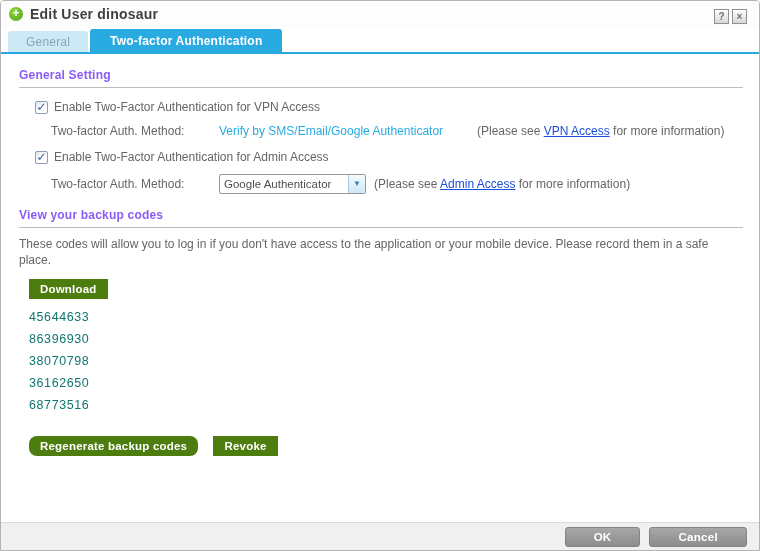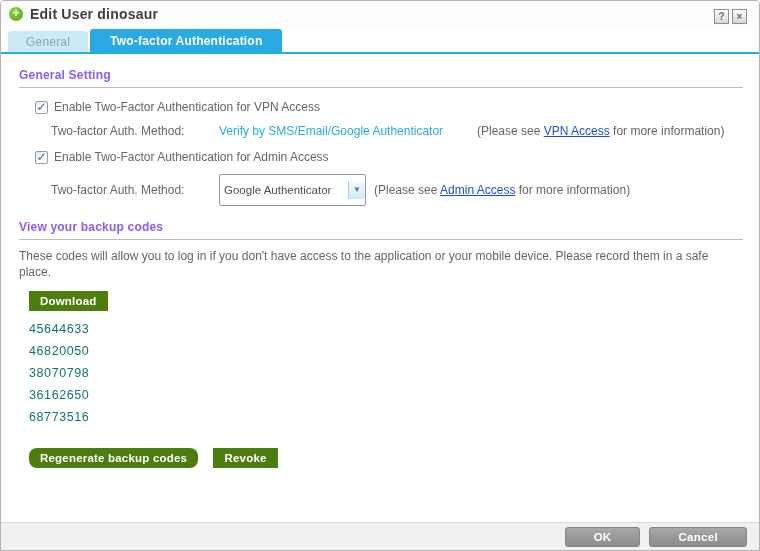--- a/index.html
+++ b/index.html
@@ -75,21 +75,21 @@
     color: #2f5fa6; font-size: 12px; font-weight: bold;
     line-height: 11px; text-align: center;
     margin-right: 6px; cursor: pointer;
   }
   .method-row { display: flex; align-items: center; margin: 10px 0 0 34px; color: #666; }
   .method-label { width: 168px; flex: 0 0 168px; }
   .method-value { color: #29abe2; width: 258px; flex: 0 0 258px; }
   .note { white-space: nowrap; color: #666; }
   .note a, .link { color: #1d4ed8; text-decoration: underline; cursor: pointer; }
   .combo {
-    width: 147px; height: 32px; flex: 0 0 147px;
+    width: 147px; height: 20px; flex: 0 0 147px;
     border: 1px solid #979797; border-radius: 2px;
     background: #ffffff;
     display: flex; align-items: center;
     margin-right: 8px; cursor: pointer;
   }
   .combo-text {
     flex: 1 1 auto; overflow: hidden; white-space: nowrap;
     font-size: 11.5px; color: #4f4f4f; padding-left: 4px;
   }
   .combo-arrow {
@@ -175,21 +175,21 @@
     </div>
 
     <div class="section-heading">View your backup codes</div>
 
     <div class="paragraph">These codes will allow you to log in if you don't have access to the application or your mobile device. Please record them in a safe place.</div>
 
     <button class="btn-blue btn-download">Download</button>
 
     <ul class="codes">
       <li>45644633</li>
-      <li>46820050</li>
+      <li>86396930</li>
       <li>38070798</li>
       <li>36162650</li>
       <li>68773516</li>
     </ul>
 
     <button class="btn-blue btn-regenerate">Regenerate backup codes</button>
 
 
     <button class="btn-blue btn-revoke">Revoke</button>
 

